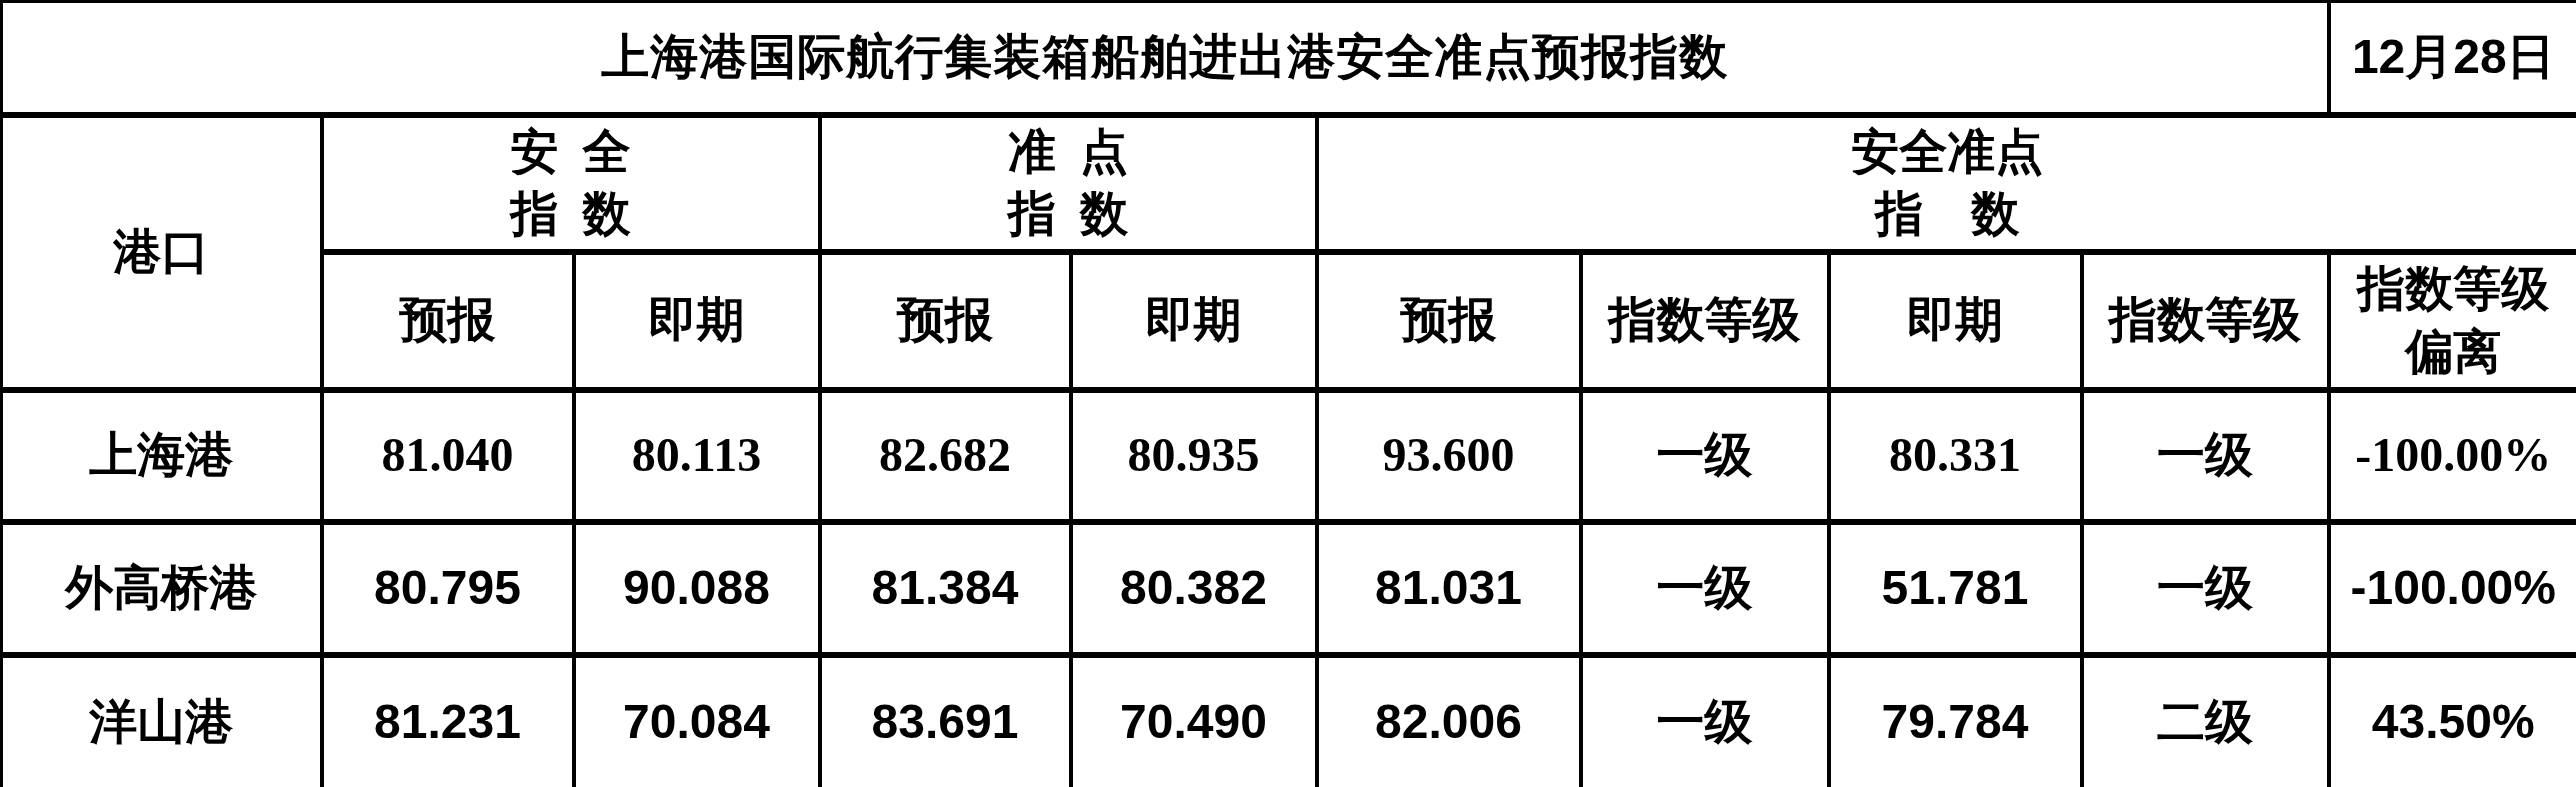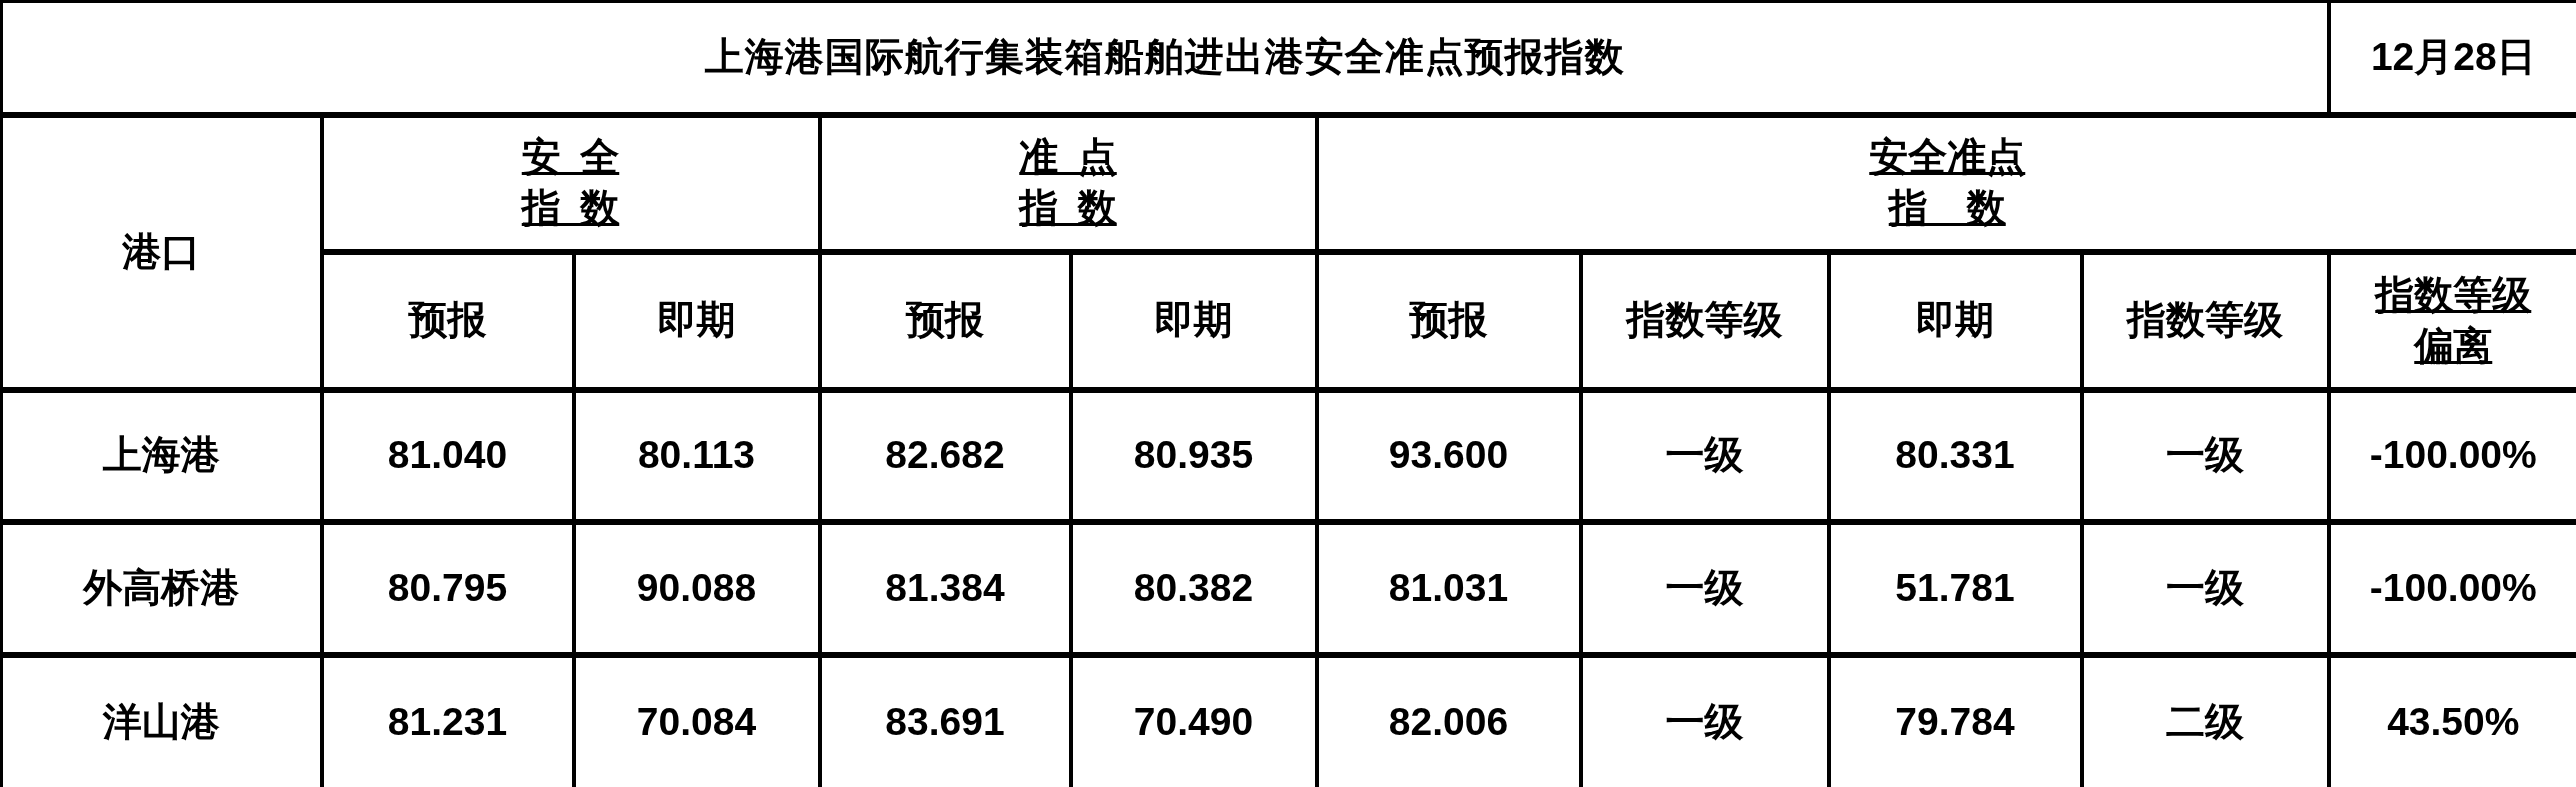--- a/index.html
+++ b/index.html
@@ -20,43 +20,43 @@
     table-layout: fixed;
     background: #ffffff;
   }
   table.forecast td {
     border: 4.8px solid #000000;
     border-top-width: 6.7px;
     border-bottom-width: 6.7px;
     text-align: center;
     vertical-align: middle;
     color: #000000;
-    font-size: 39px;
+    font-size: 48px;
     font-weight: bold;
     line-height: 1.3;
     padding: 0;
     overflow: hidden;
   }
   
   table.forecast tr td:first-child { border-left-width: 3.8px; }
   table.forecast tr td:last-child  { border-right-width: 3.8px; }
   table.forecast tr.r-title td     { border-top-width: 3.8px; }
   table.forecast tr.r-data3 td     { border-bottom-width: 4.8px; }
 
   tr.r-title { height: 113px; }
   tr.r-group { height: 137px; }
   tr.r-sub   { height: 138px; }
-  tr.r-data1 { height: 132px; }
+  tr.r-data1 { height: 132px; font-family: Liberation Serif, serif; }
   tr.r-data2 { height: 133px; }
   tr.r-data3 { height: 134px; }
 
   td.title-cell { font-size: 48px; letter-spacing: 1px; }
   td.date-cell  { font-size: 48px; }
   td.val        { font-weight: normal; font-size: 48px; }
-  .two-line span { display: block; text-decoration: underline; }
+  .two-line span { display: block; }
 </style>
 </head>
 <body>
 
 <table class="forecast">
   <colgroup>
     <col style="width:320px">
     <col style="width:252px">
     <col style="width:246px">
     <col style="width:251px">

